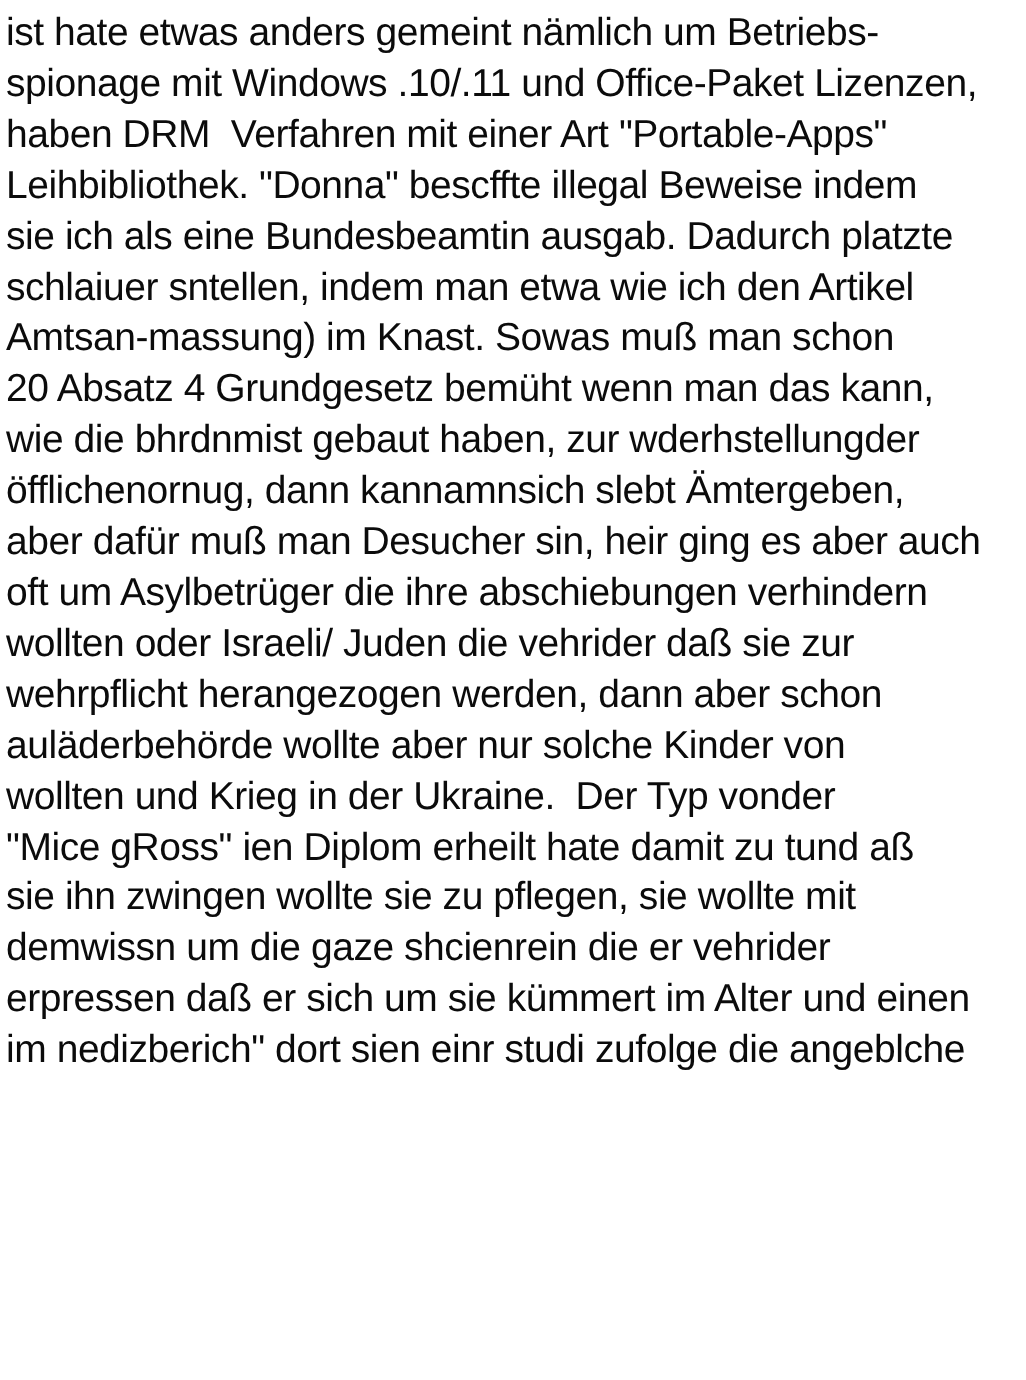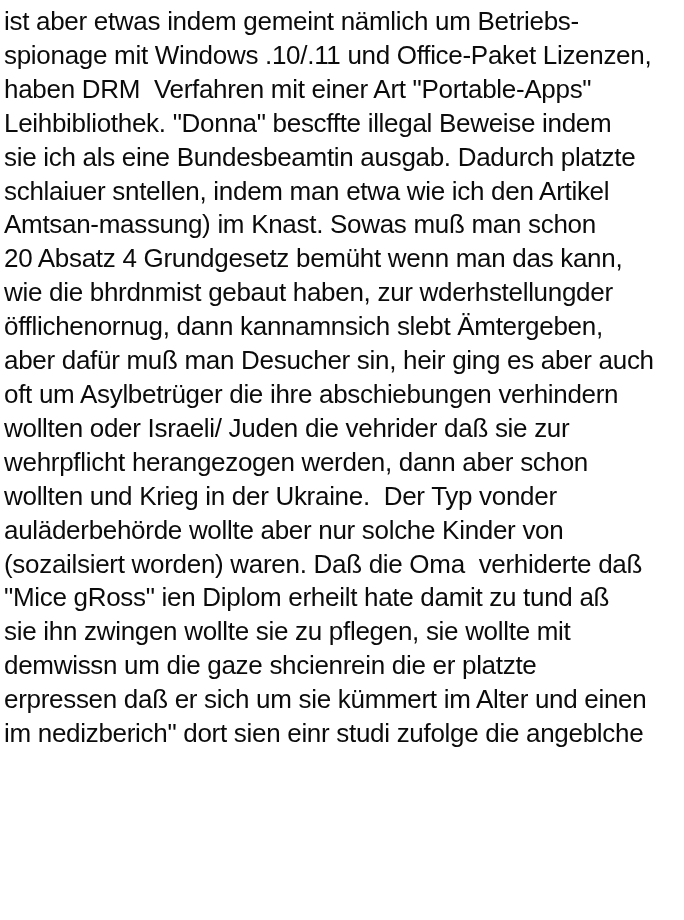--- a/index.html
+++ b/index.html
@@ -25,35 +25,34 @@
     line-height: 33.9px;
     letter-spacing: -0.3px;
     color: #0b0b0b;
     white-space: pre;
   }
 </style>
 </head>
 <body>
 
 <div class="page">
-  <div class="text-line">ist aber etwas indem gemeint nämlich um Betriebs-</div>
+  <div class="text-line">ist hate etwas anders gemeint nämlich um Betriebs-</div>
   <div class="text-line">spionage mit Windows .10/.11 und Office-Paket Lizenzen,</div>
   <div class="text-line">haben DRM  Verfahren mit einer Art "Portable-Apps"</div>
   <div class="text-line">Leihbibliothek. "Donna" bescffte illegal Beweise indem</div>
   <div class="text-line">sie ich als eine Bundesbeamtin ausgab. Dadurch platzte</div>
   <div class="text-line">schlaiuer sntellen, indem man etwa wie ich den Artikel</div>
   <div class="text-line">Amtsan-massung) im Knast. Sowas muß man schon</div>
   <div class="text-line">20 Absatz 4 Grundgesetz bemüht wenn man das kann,</div>
   <div class="text-line">wie die bhrdnmist gebaut haben, zur wderhstellungder</div>
   <div class="text-line">öfflichenornug, dann kannamnsich slebt Ämtergeben,</div>
   <div class="text-line">aber dafür muß man Desucher sin, heir ging es aber auch</div>
   <div class="text-line">oft um Asylbetrüger die ihre abschiebungen verhindern</div>
   <div class="text-line">wollten oder Israeli/ Juden die vehrider daß sie zur</div>
   <div class="text-line">wehrpflicht herangezogen werden, dann aber schon</div>
+  <div class="text-line">auläderbehörde wollte aber nur solche Kinder von</div>
   <div class="text-line">wollten und Krieg in der Ukraine.  Der Typ vonder</div>
-  <div class="text-line">auläderbehörde wollte aber nur solche Kinder von</div>
-  <div class="text-line">(sozailsiert worden) waren. Daß die Oma  verhiderte daß</div>
   <div class="text-line">"Mice gRoss" ien Diplom erheilt hate damit zu tund aß</div>
   <div class="text-line">sie ihn zwingen wollte sie zu pflegen, sie wollte mit</div>
-  <div class="text-line">demwissn um die gaze shcienrein die er platzte</div>
+  <div class="text-line">demwissn um die gaze shcienrein die er vehrider</div>
   <div class="text-line">erpressen daß er sich um sie kümmert im Alter und einen</div>
   <div class="text-line">im nedizberich" dort sien einr studi zufolge die angeblche</div>
 </div>
 
 </body></html>

